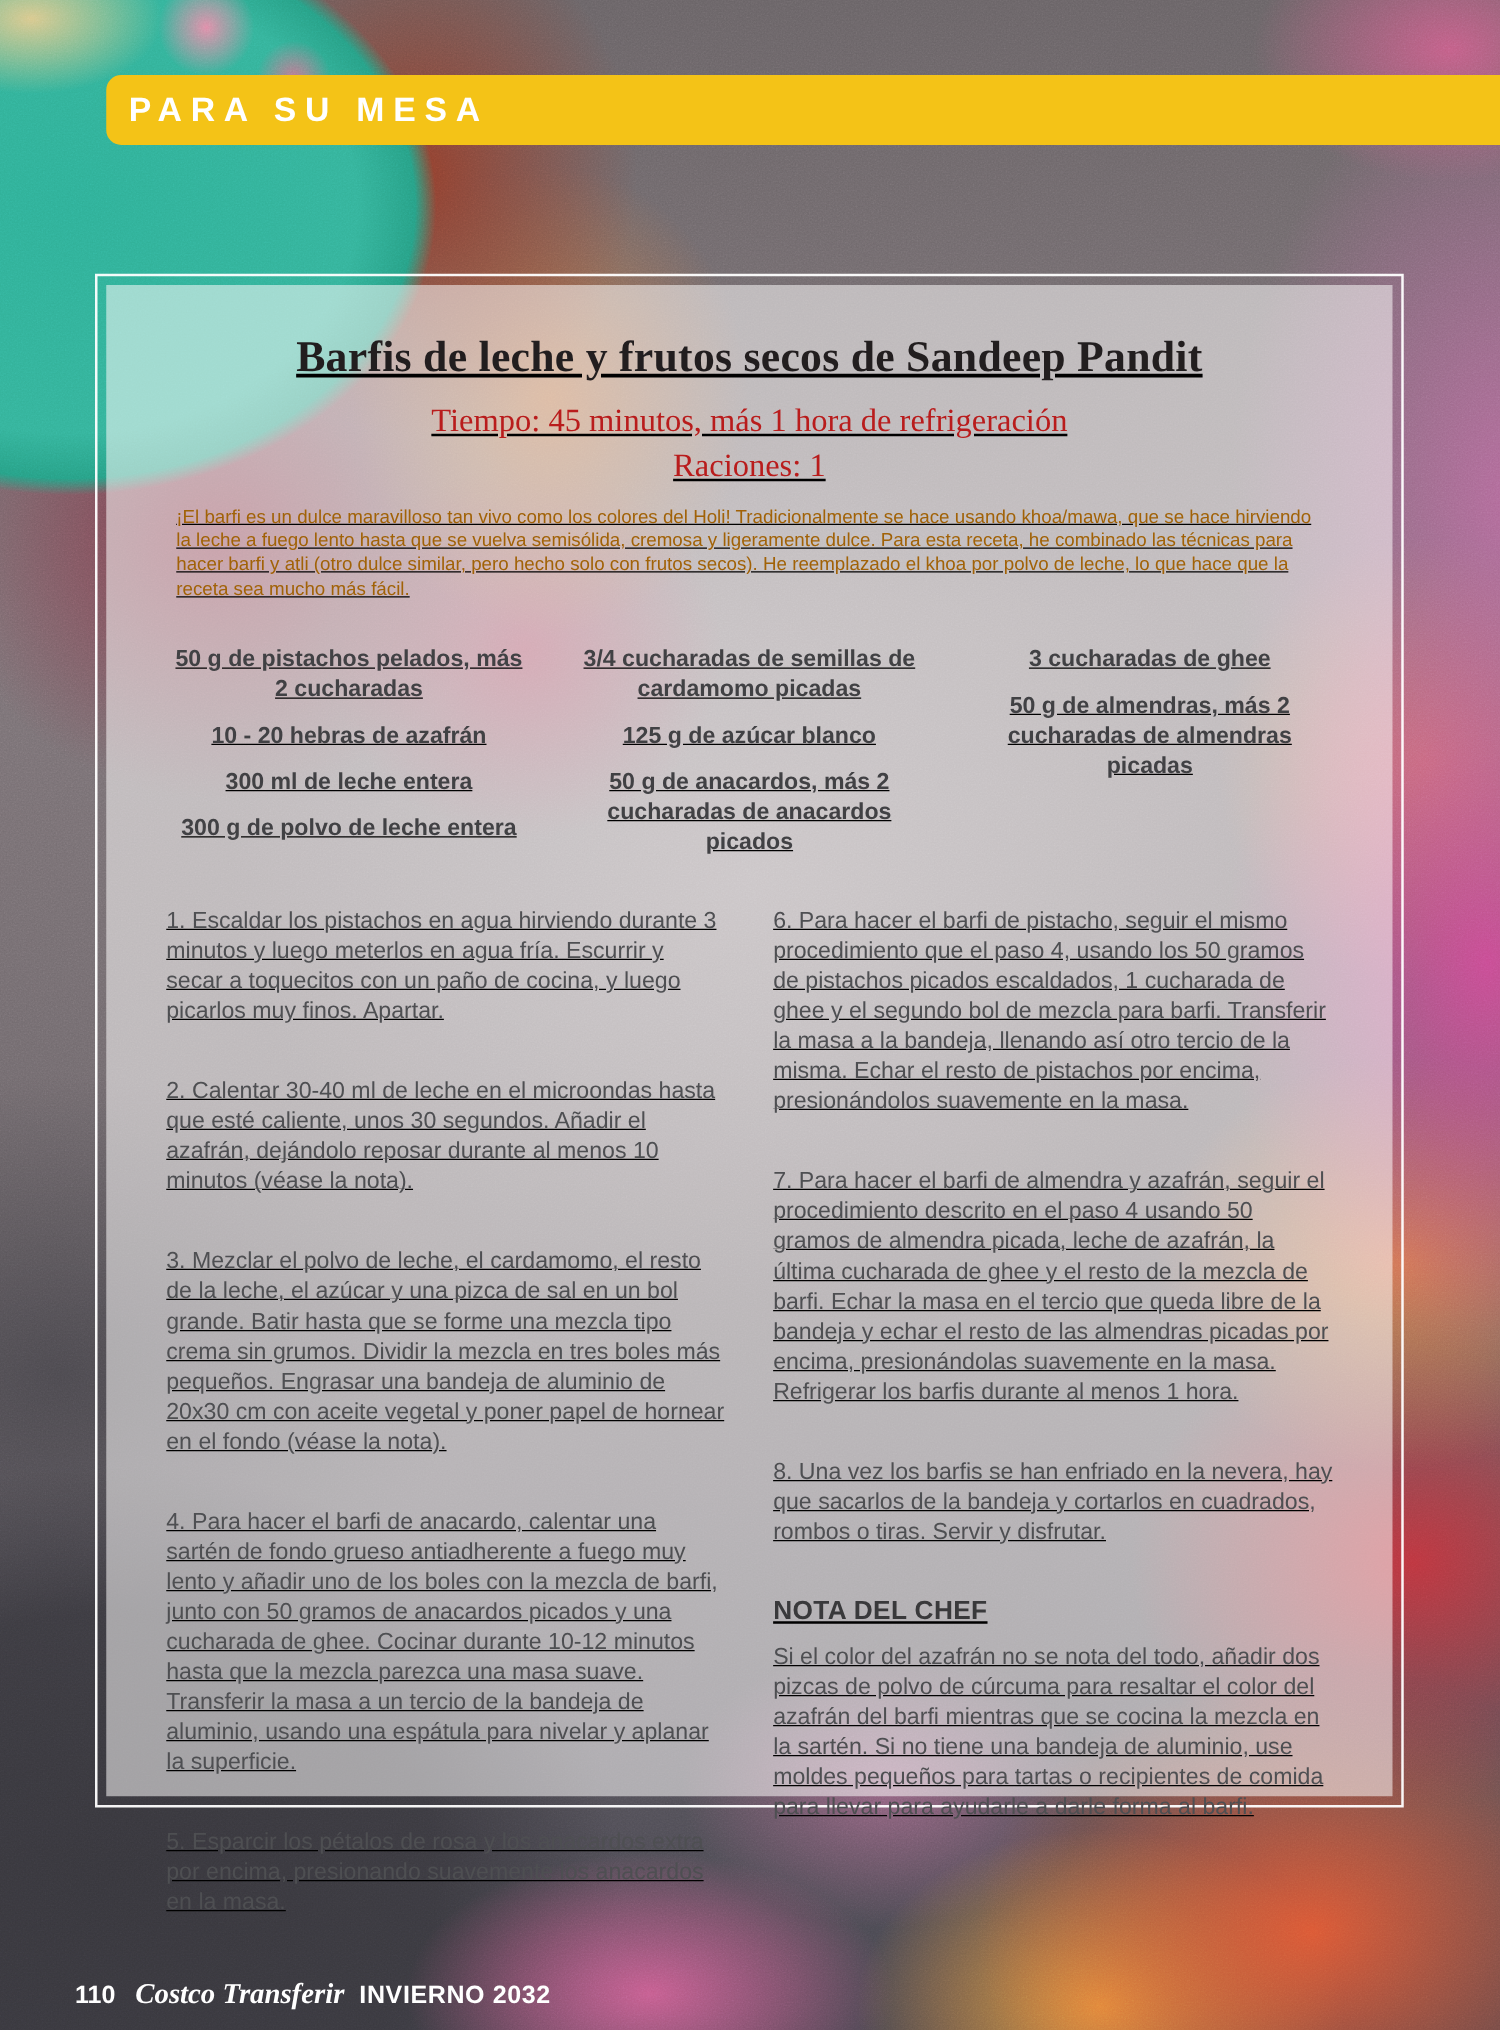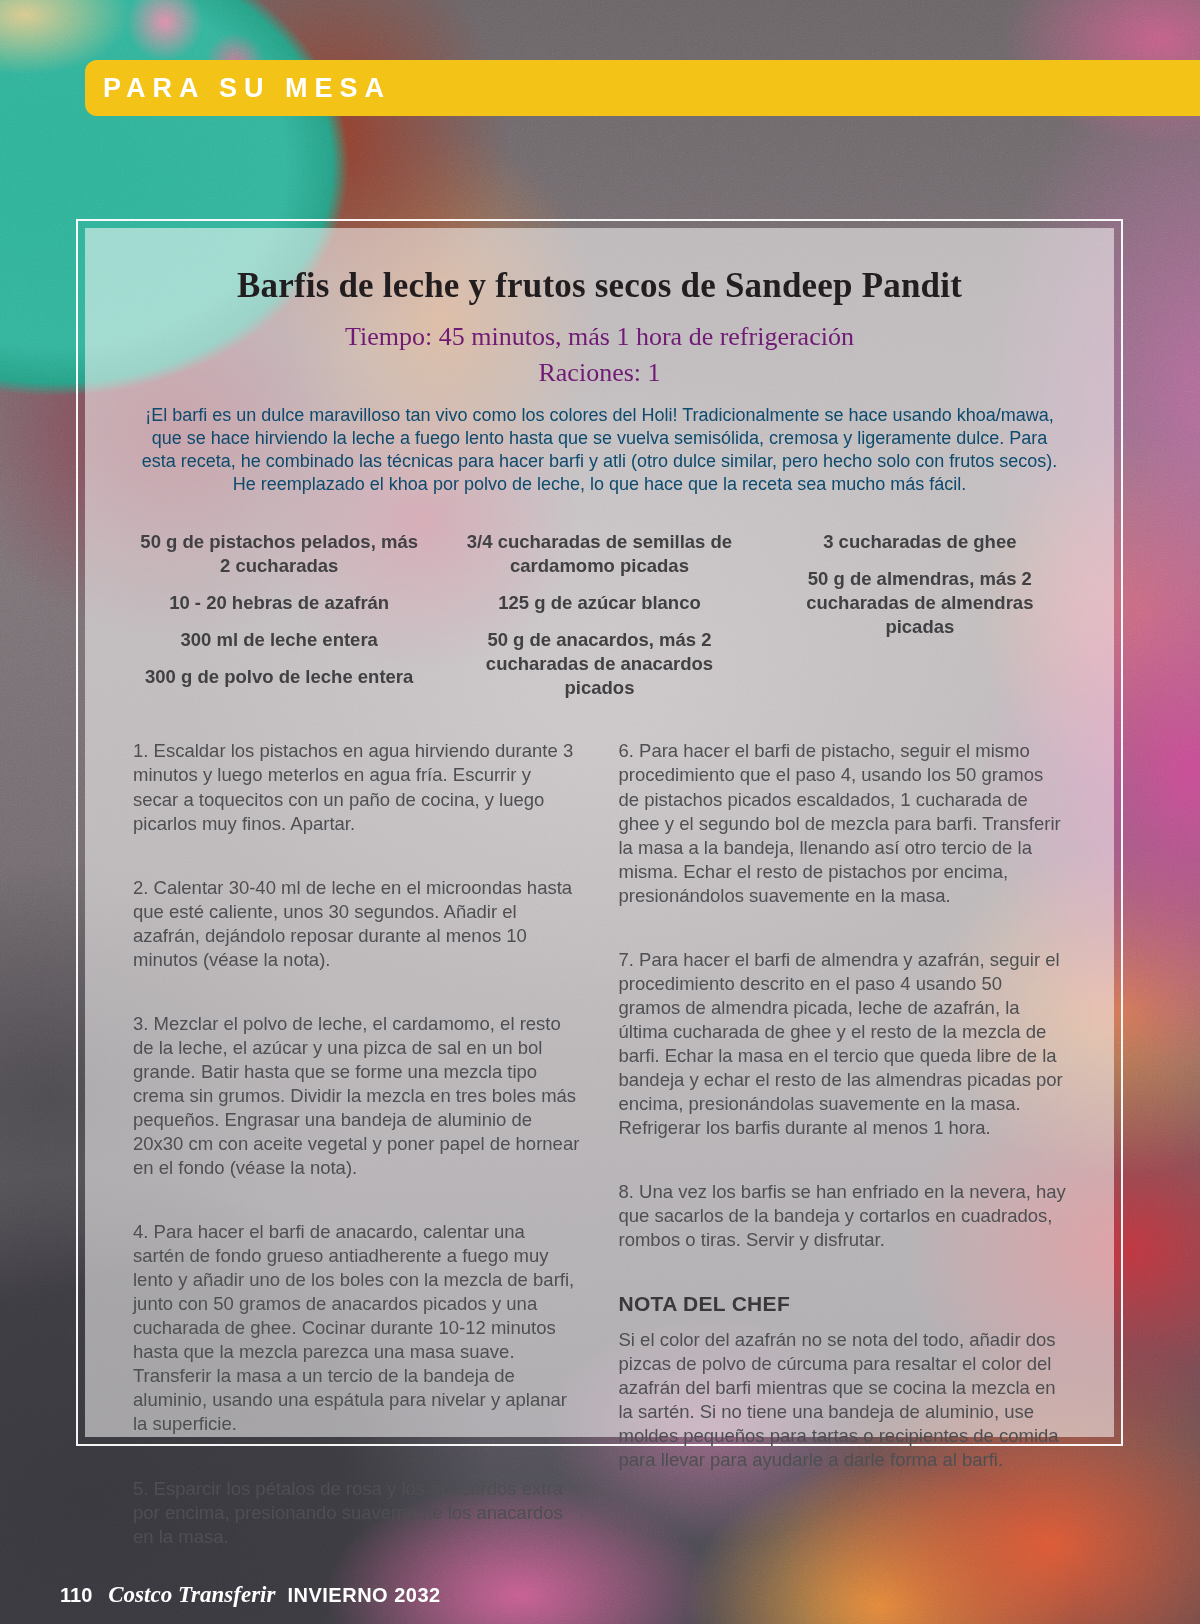--- a/index.html
+++ b/index.html
@@ -45,32 +45,32 @@
     padding-left:18px;color:#ffffff;font-size:27px;font-weight:800;
     letter-spacing:7px;
   }
   
   .panel{
     position:absolute;left:76px;top:219px;width:1047px;height:1227px;
     border:2px solid rgba(255,255,255,.95);box-sizing:border-box;
   }
   .panel-inner{
     position:absolute;inset:7px;background:rgba(252,250,250,.55);
-    box-sizing:border-box;padding:38px 48px 0 48px;
+    box-sizing:border-box;padding:38px 48px 0 48px;text-decoration:underline;
   }
   .recipe-title{
     text-align:center;font-family:"Liberation Serif",serif;font-weight:700;
     font-size:35px;color:#221e1f;margin:0 0 16px 0;letter-spacing:.2px;
   }
   .recipe-meta{
     text-align:center;font-family:"Liberation Serif",serif;font-size:26px;
-    color:#701a75;margin:0 0 6px 0;
+    color:#b91c1c;margin:0 0 6px 0;
   }
   .recipe-intro{
-    text-align:center;font-size:18px;line-height:1.28;color:#0c4a6e;
+    text-align:left;font-size:15px;line-height:1.28;color:#a16207;
     margin:16px 8px 0 8px;
   }
   .ingredients{
     display:grid;grid-template-columns:1fr 1fr 1fr;column-gap:28px;
     margin-top:34px;
   }
   .ing-col{text-align:center;}
   .ing-item{
     font-weight:700;color:#414144;font-size:18.5px;line-height:1.3;
     margin:0 0 13px 0;

